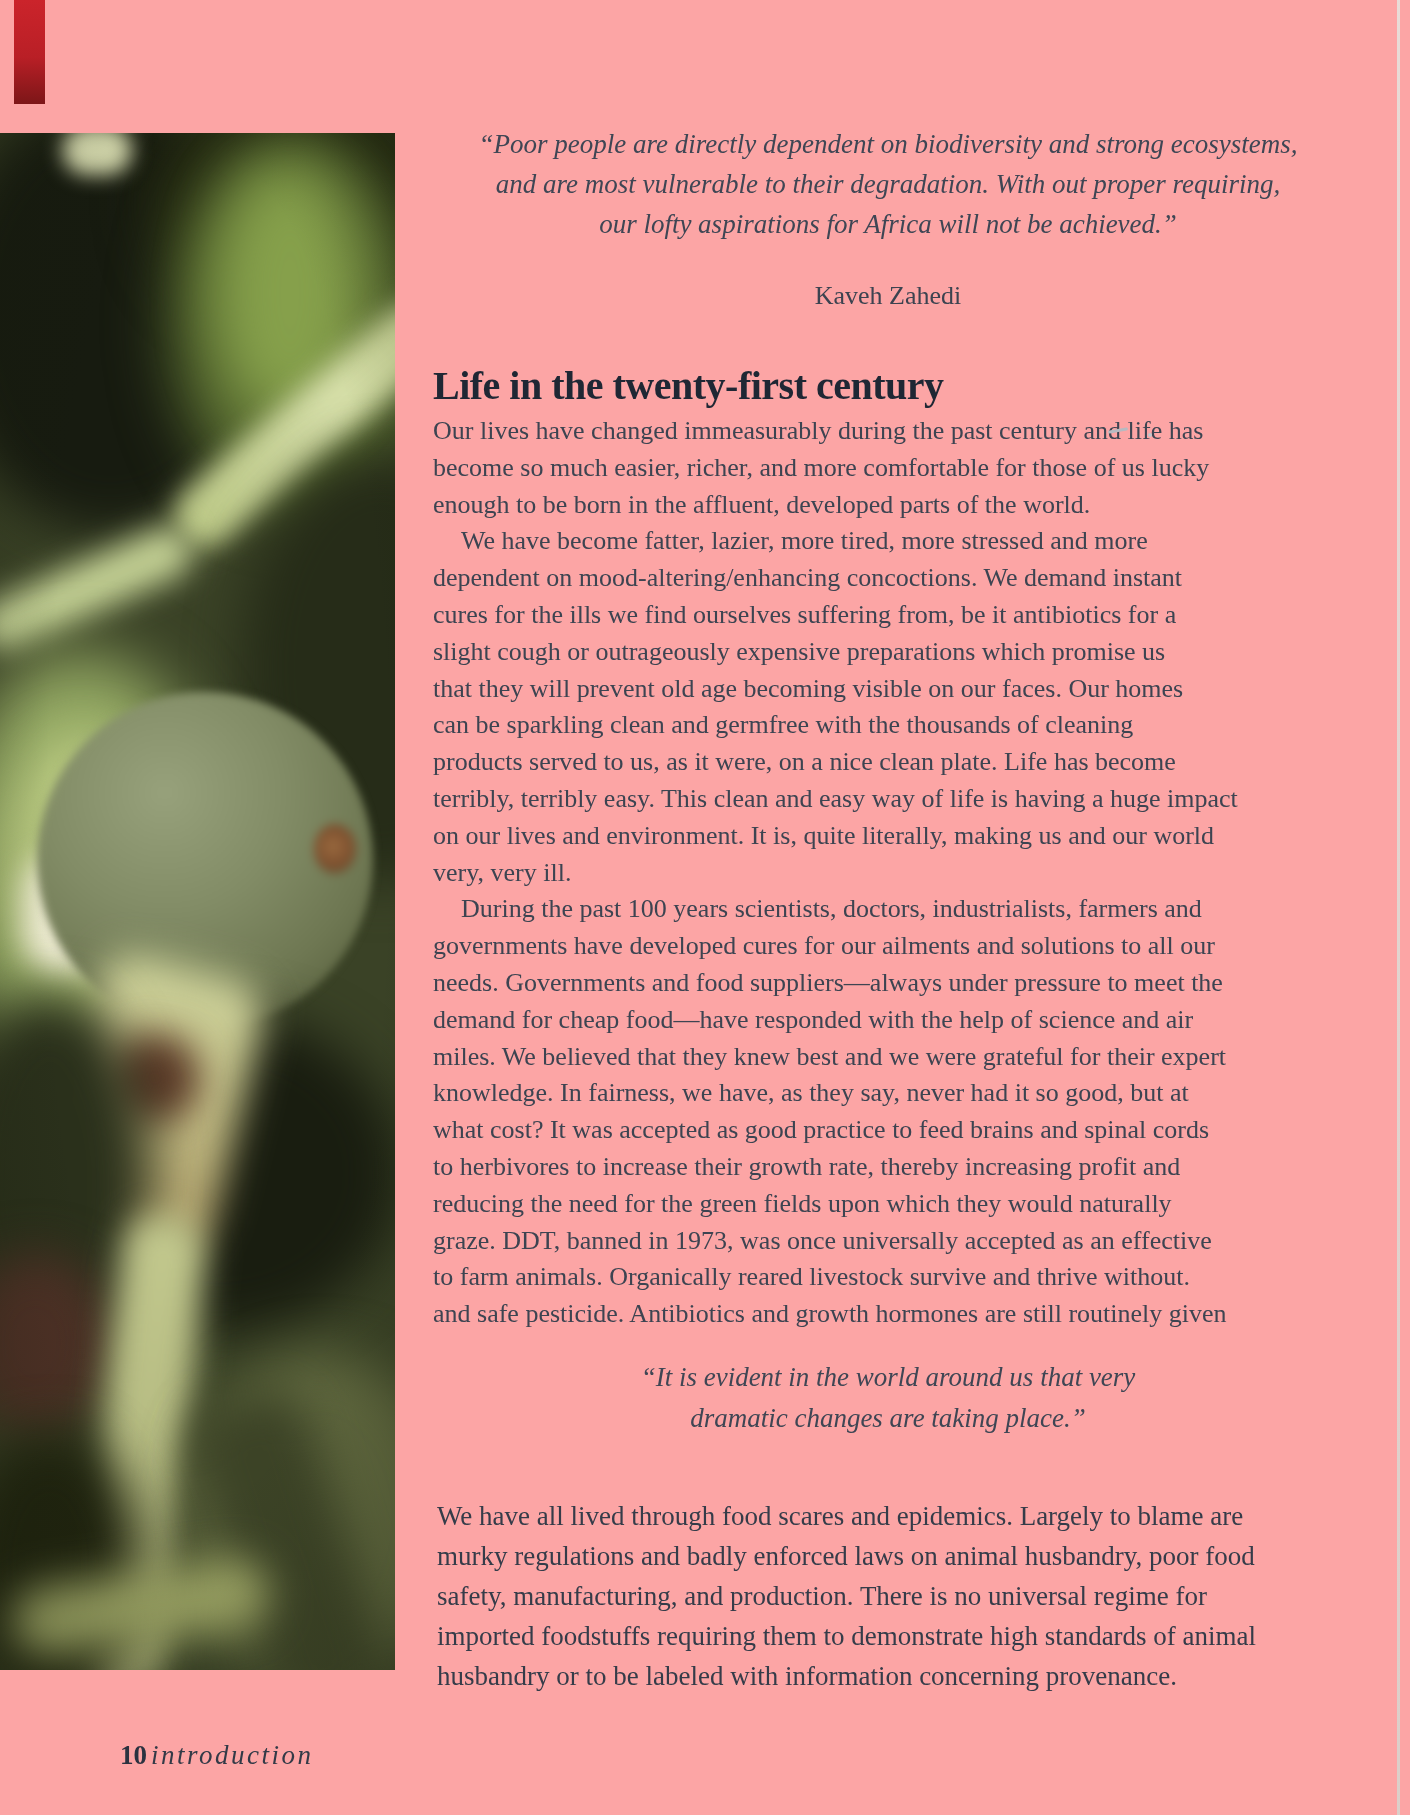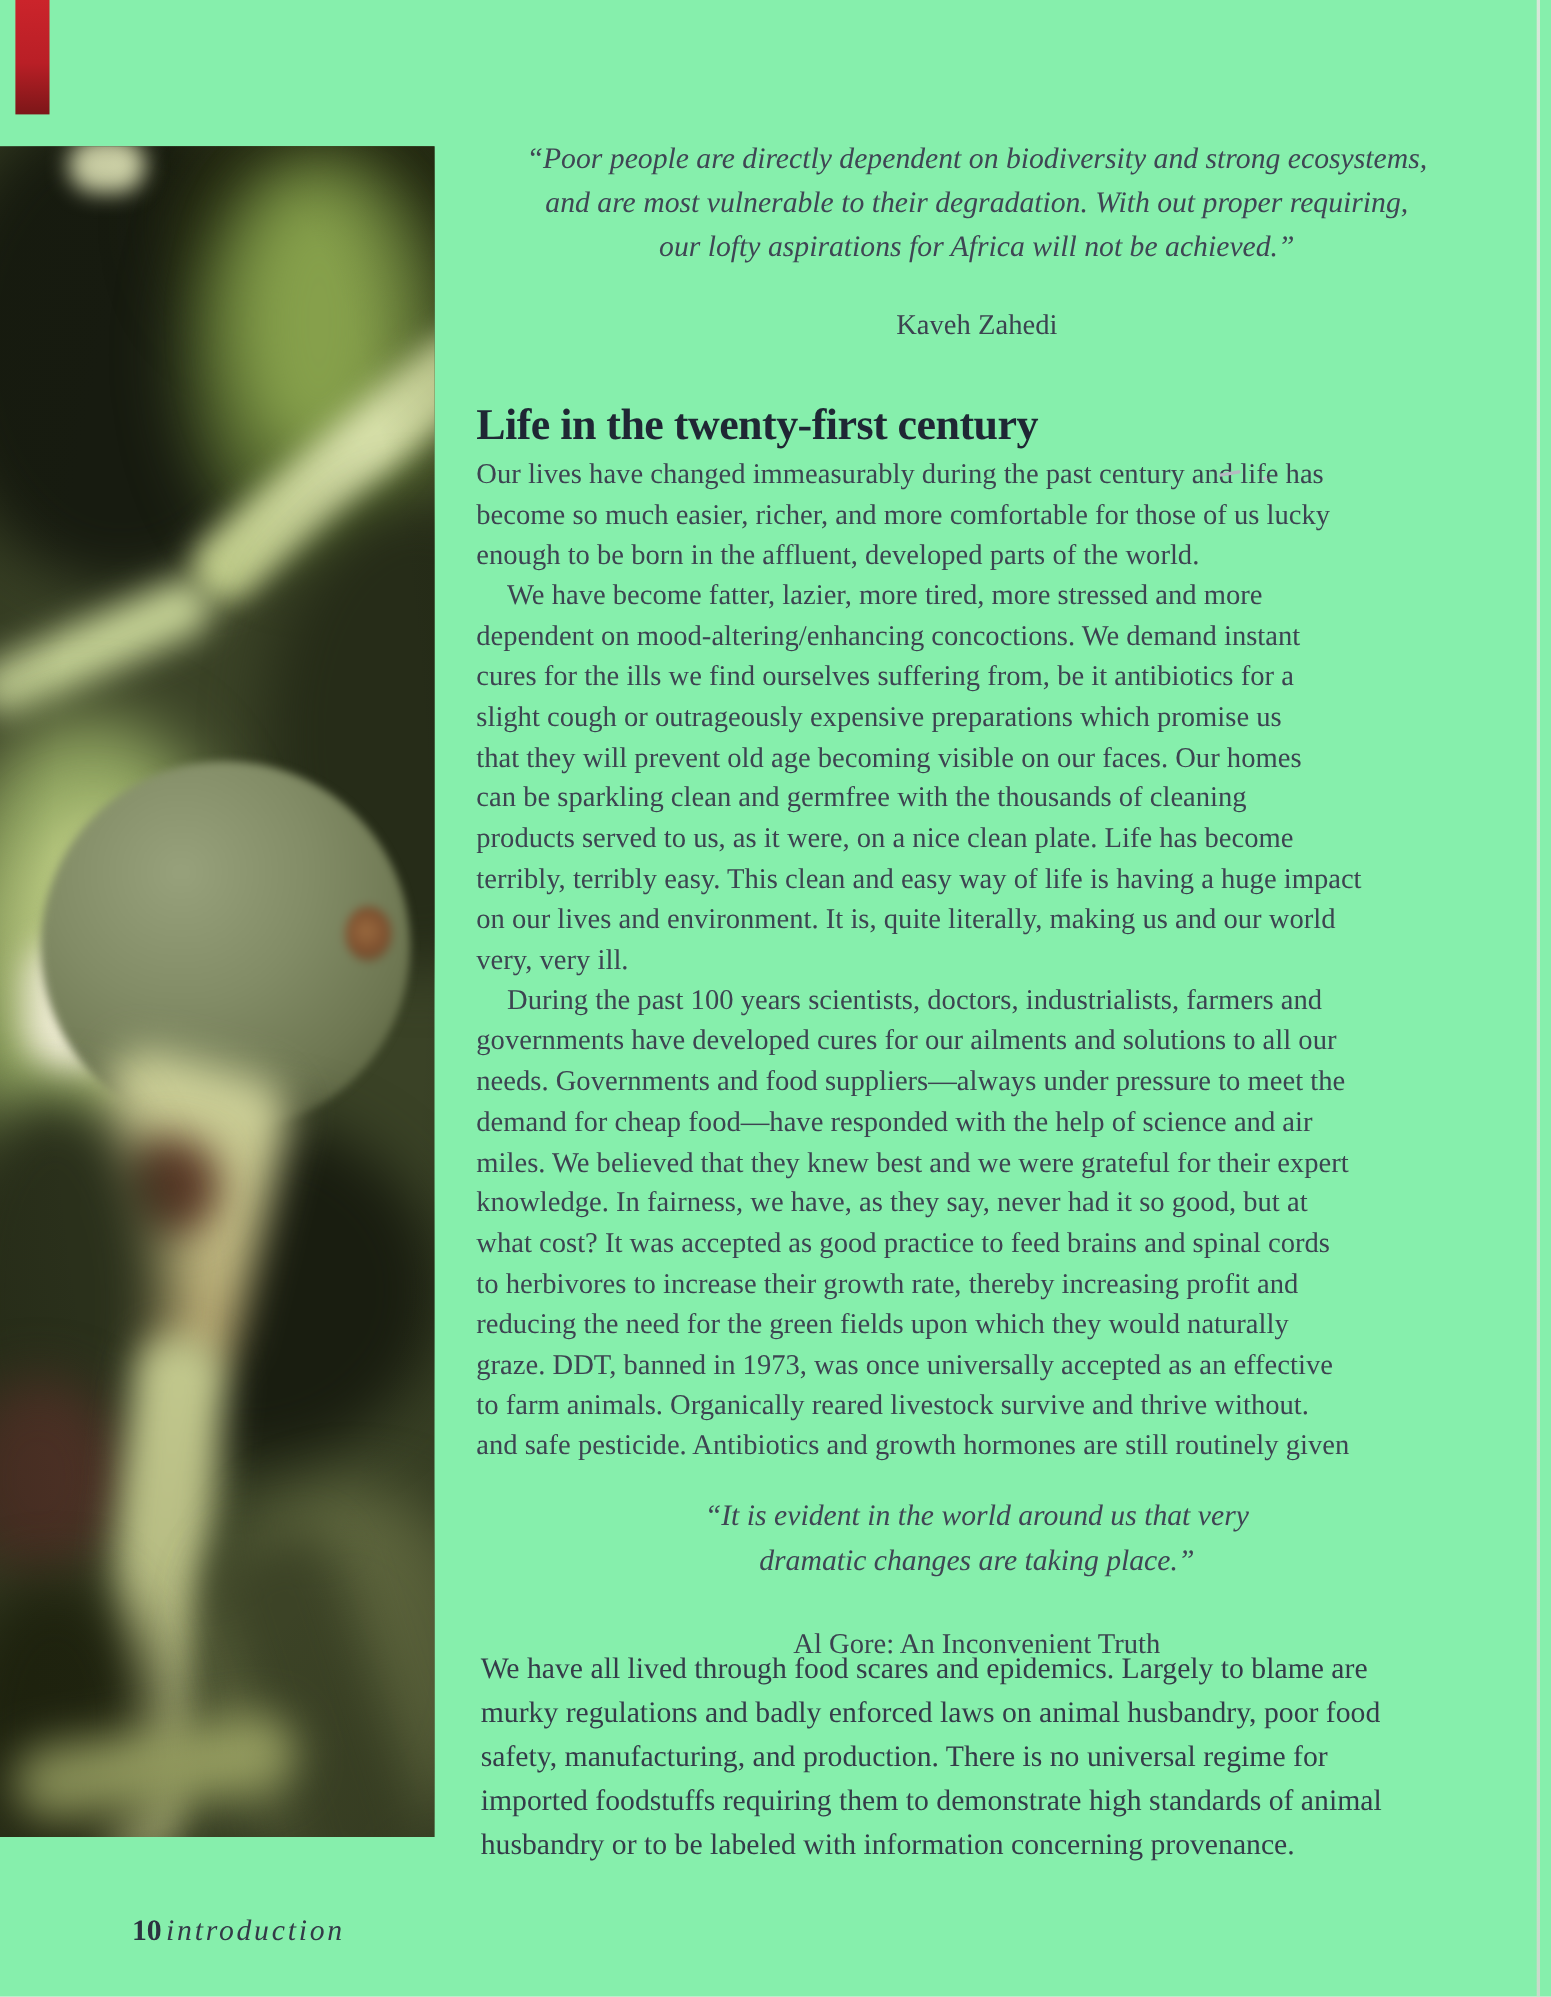--- a/index.html
+++ b/index.html
@@ -1,17 +1,17 @@
 <!DOCTYPE html>
 <html><head>
 <meta charset="utf-8">
 <style>
   html,body{margin:0;padding:0;background:#e9e9e6;}
   #page{
-    position:relative;width:1410px;height:1815px;background:#86efac;
+    position:relative;width:1410px;height:1815px;background:#fca5a5;
     overflow:hidden;font-family:"Liberation Serif",serif;
   }
   
   #chapter-tab{position:absolute;left:14px;top:0;width:31px;height:104px;
     background:linear-gradient(180deg,#cb242b 0%,#b91f26 55%,#7c1618 100%);}
   
   #page-edge{position:absolute;right:10px;top:0;width:3px;height:1815px;
     background:linear-gradient(180deg,#e5e5e0,#d6d6d0);opacity:.85;}
   
   #scan-artifact{position:absolute;left:1108px;top:429px;width:20px;height:3px;
@@ -123,21 +123,20 @@
       <div class="tline">reducing the need for the green fields upon which they would naturally</div>
       <div class="tline">graze. DDT, banned in 1973, was once universally accepted as an effective</div>
       <div class="tline">to farm animals. Organically reared livestock survive and thrive without.</div>
       <div class="tline">and safe pesticide. Antibiotics and growth hormones are still routinely given</div>
     </div>
 
   <div id="quote-gore" class="pull-quote">
       <div class="tline">“It is evident in the world around us that very</div>
       <div class="tline">dramatic changes are taking place.”</div>
     </div>
-  <div id="attribution-gore" class="attribution">Al Gore: An Inconvenient Truth</div>
 
   <div id="closing-text">
       <div class="tline">We have all lived through food scares and epidemics. Largely to blame are</div>
       <div class="tline">murky regulations and badly enforced laws on animal husbandry, poor food</div>
       <div class="tline">safety, manufacturing, and production. There is no universal regime for</div>
       <div class="tline">imported foodstuffs requiring them to demonstrate high standards of animal</div>
       <div class="tline">husbandry or to be labeled with information concerning provenance.</div>
     </div>
 
   <div id="footer">

